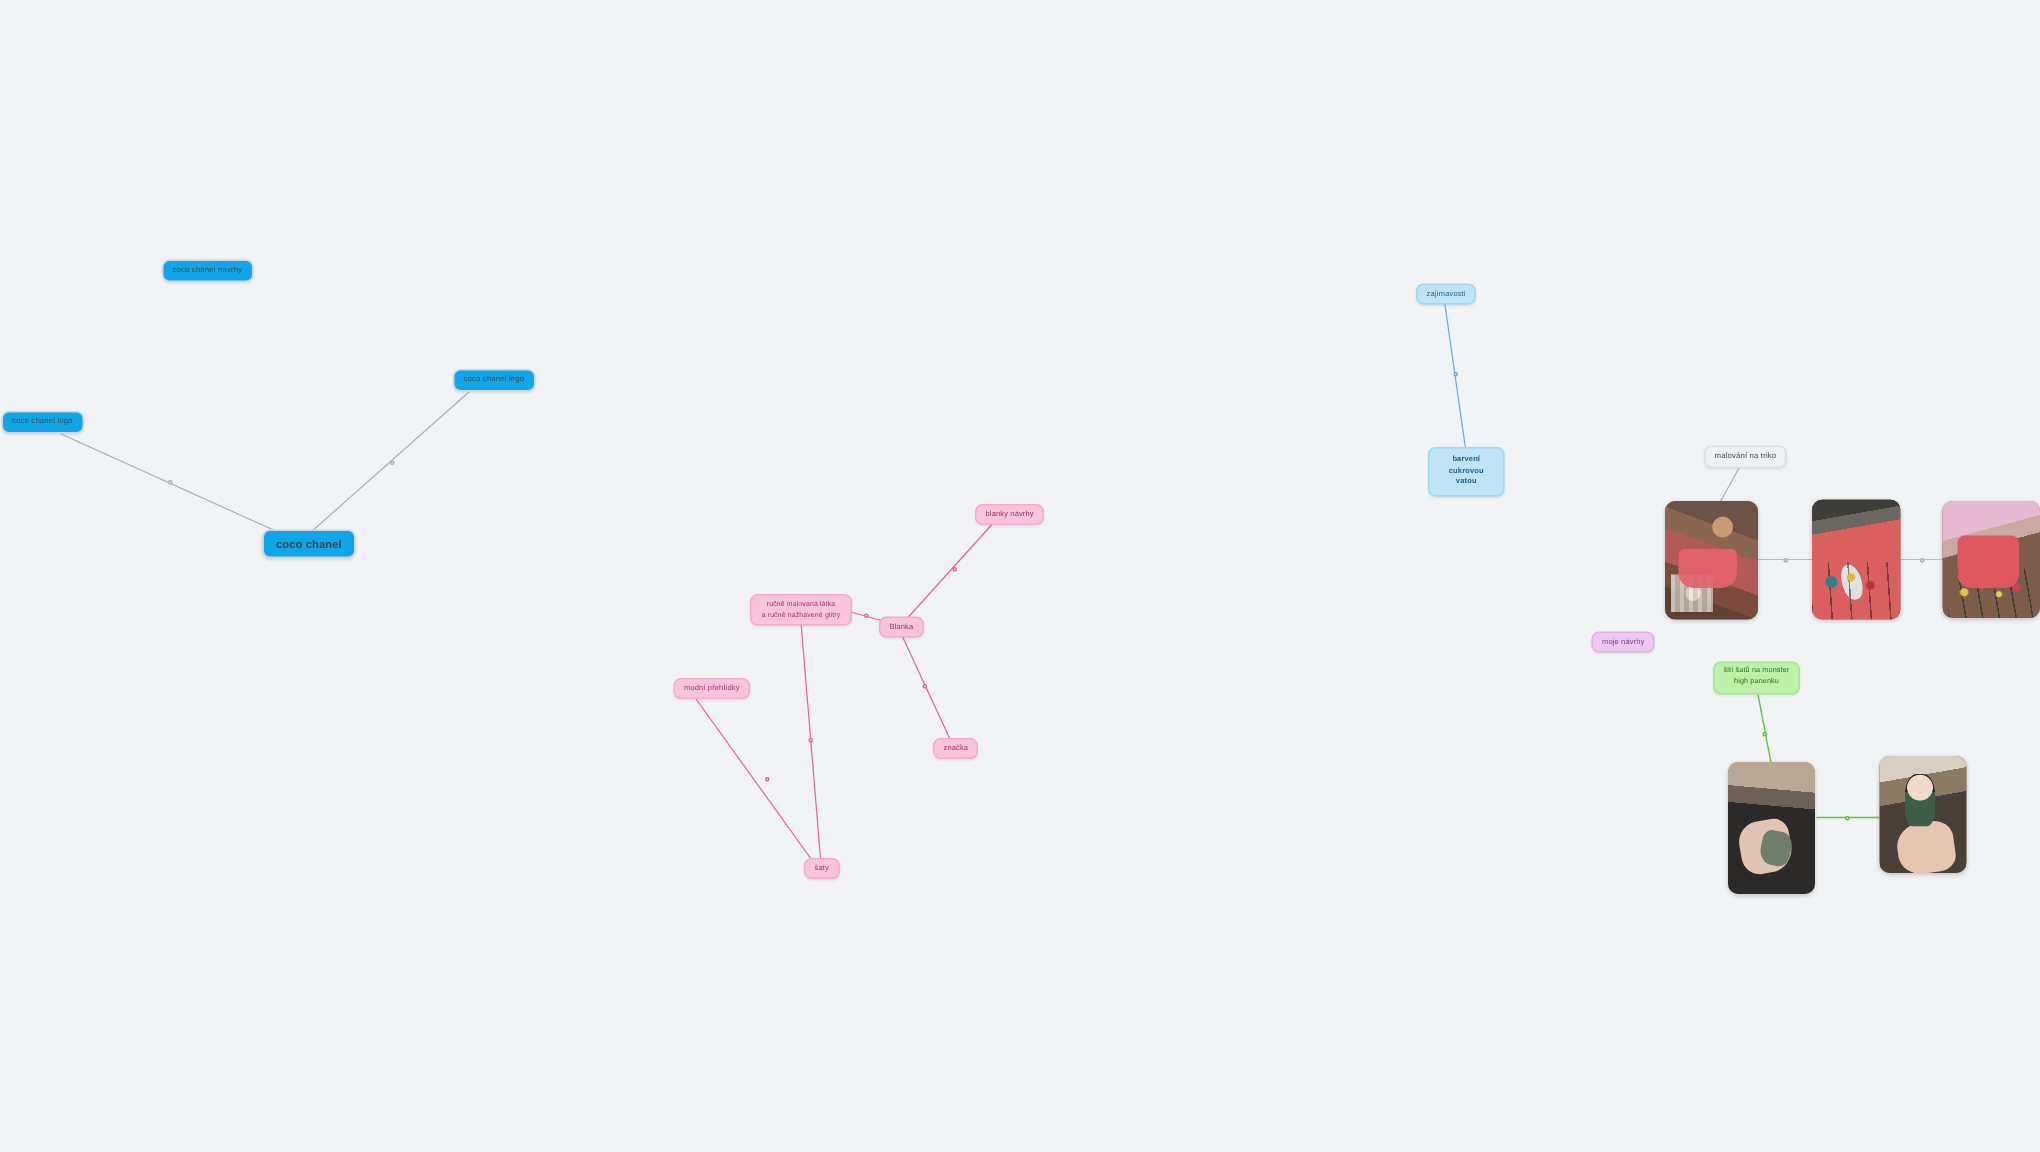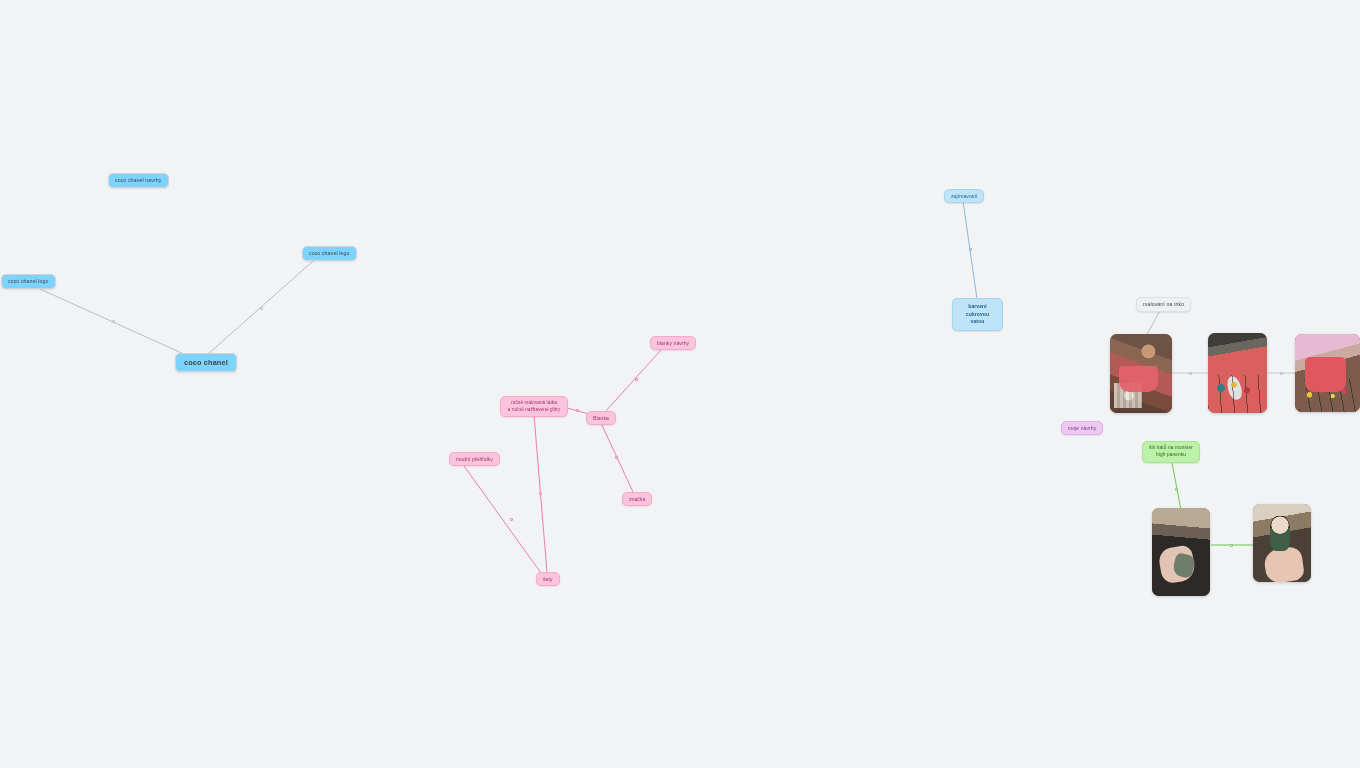--- a/index.html
+++ b/index.html
@@ -36,21 +36,21 @@
     justify-content: center;
     text-align: center;
     border-radius: 5px;
     line-height: 1.25;
     white-space: nowrap;
     letter-spacing: 0.1px;
   }
 
   
   .node.grey {
-    background: #7dd3fc;
+    background: #0ea5e9;
     border: 1px solid #cfd4da;
     color: #414a54;
     font-size: 5.2px;
     padding: 3px 6px;
     box-shadow: 0 1px 1.5px rgba(70,80,95,0.13);
   }
   .node.grey.root {
     font-size: 7.4px;
     font-weight: bold;
     padding: 4px 8px;

